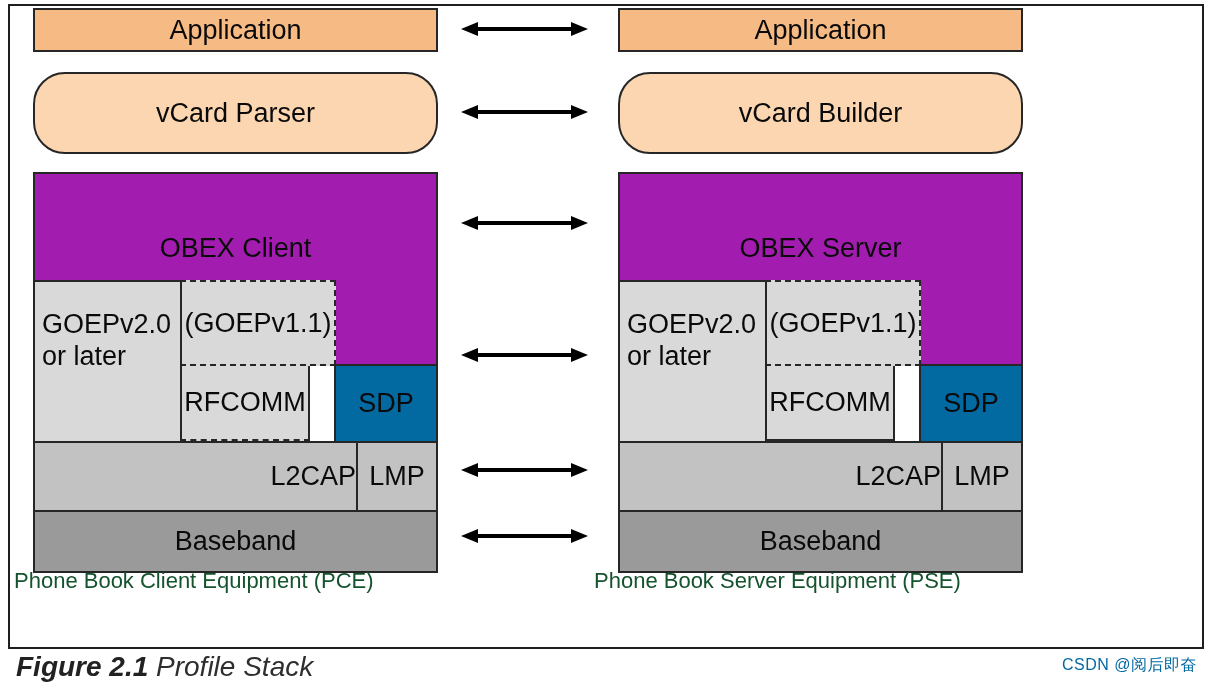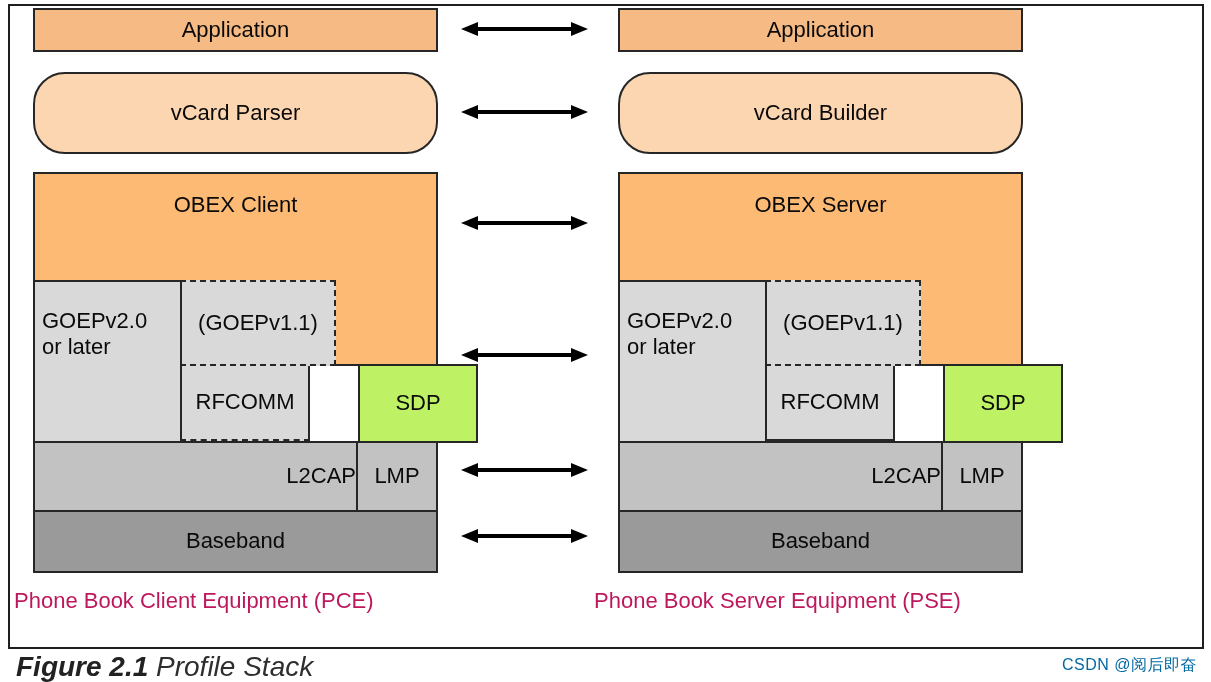--- a/index.html
+++ b/index.html
@@ -18,43 +18,43 @@
 
   
   .stack { position:absolute; top:8px; width:405px; height:565px; }
   .stack.left  { left:33px; }
   .stack.right { left:618px; }
 
   .box {
     position:absolute; box-sizing:border-box;
     border:2px solid #262626;
     display:flex; align-items:center; justify-content:center;
-    font-size:22px; line-height:1.2; color:#0a0a0a; text-align:center;
+    font-size:27px; line-height:1.2; color:#0a0a0a; text-align:center;
   }
 
   .box.app      { left:0;   top:0;   width:405px; height:44px;  background:#F6BA84; }
   .box.vcard    { left:0;   top:64px; width:405px; height:82px; background:#FBD6B1;border-radius:32px; }
-  .box.obex     { left:0;   top:164px; width:405px; height:194px; background:#fdba74;
-                  align-items:flex-start; padding-top:18px; }
+  .box.obex     { left:0;   top:164px; width:405px; height:194px; background:#a21caf;
+                  align-items:flex-start; padding-top:58px; }
   .box.goep11   { left:147px; top:272px; width:156px; height:86px; background:#D9D9D9;
                   border-style:dashed; }
   .box.goep2    { left:0;   top:272px; width:149px; height:163px; background:#D9D9D9;
                   align-items:flex-start; justify-content:flex-start;
                   padding:26px 2px 0 7px; text-align:left; }
   .box.rfcomm   { left:147px; top:358px; width:130px; height:75px; background:#D9D9D9;
                   border-top:none; }
   .stack.left  .box.rfcomm { border-bottom-style:dashed; }
-  .box.sdp      { left:301px; top:356px; width:120px; height:79px; background:#bef264;margin-left:24px; }
+  .box.sdp      { left:301px; top:356px; width:104px; height:79px; background:#0369a1; }
   .box.l2cap    { left:0;   top:433px; width:325px; height:71px; background:#C2C2C2;justify-content:flex-end; }
   .box.lmp      { left:323px; top:433px; width:82px; height:71px; background:#C2C2C2; }
   .box.baseband { left:0;   top:502px; width:405px; height:63px; background:#9A9A9A; }
 
   
   .stack-label {
-    position:absolute; top:588px; font-size:22px; color:#be185d; white-space:nowrap;
+    position:absolute; top:568px; font-size:22px; color:#14532d; white-space:nowrap;
   }
   .stack-label.left  { left:14px; }
   .stack-label.right { left:594px; }
 
   
   .arrow { position:absolute; left:461px; width:127px; height:16px; }
   .arrow .shaft {
     position:absolute; left:13px; right:13px; top:6px; height:4px; background:#000;
   }
   .arrow::before, .arrow::after {

